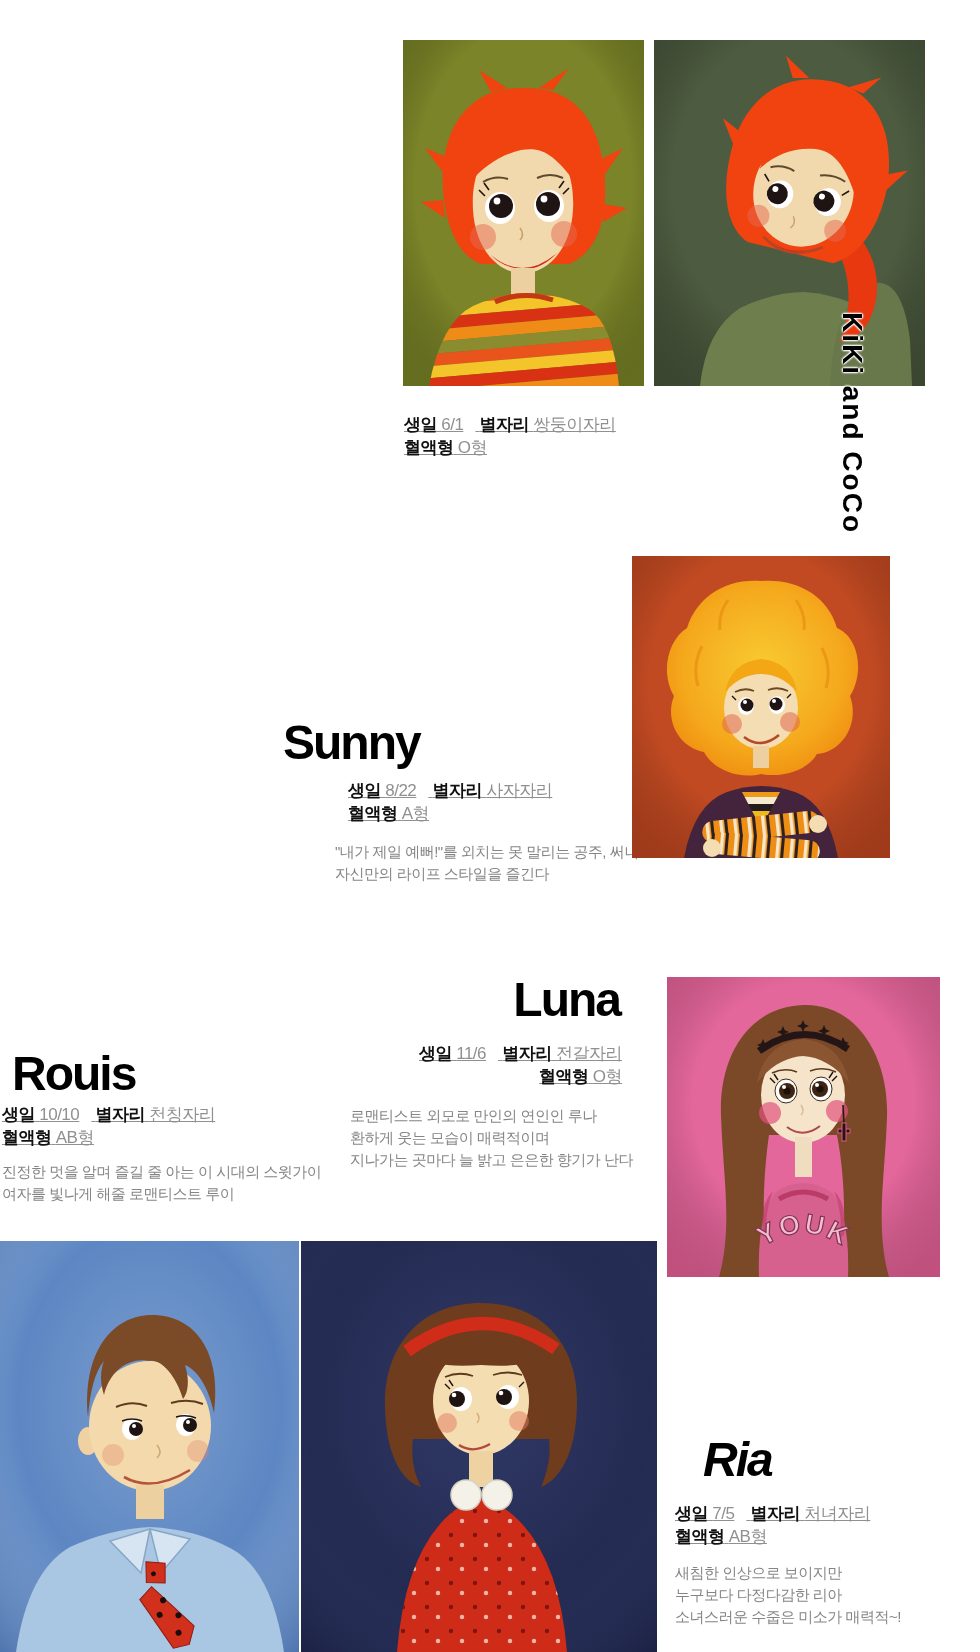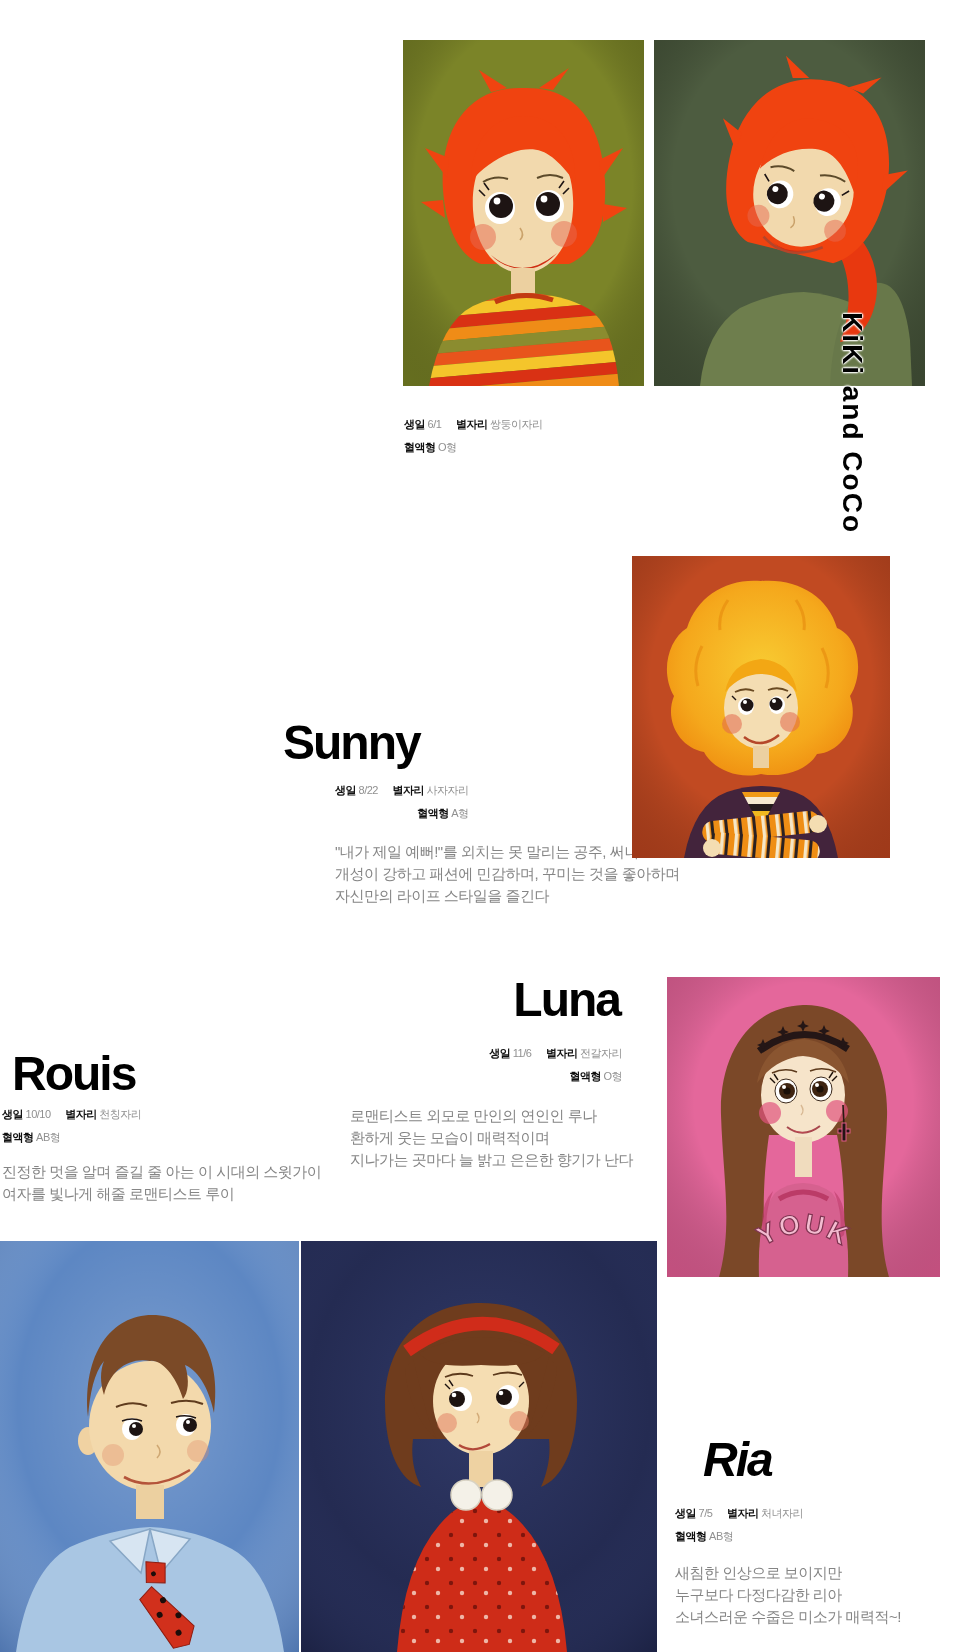--- a/index.html
+++ b/index.html
@@ -4,21 +4,21 @@
 <style>
   html,body{margin:0;padding:0;background:#fff;}
   .page{position:relative;width:980px;height:1652px;background:#ffffff;overflow:hidden;
         font-family:"Liberation Sans","DejaVu Sans",sans-serif;}
   .illus{position:absolute;display:block;}
   .illus svg{display:block;}
   .char-title{position:absolute;font-weight:bold;font-size:48px;letter-spacing:-2px;color:#000;white-space:nowrap;text-align:right;}
   .vtitle{position:absolute;left:836px;top:312px;writing-mode:vertical-rl;
           font-size:28px;font-weight:bold;letter-spacing:2px;color:#000;white-space:nowrap;
           text-shadow:-1px 0 2px #fff,1px 0 2px #fff,0 -1px 2px #fff,0 1px 2px #fff;}
-  .profile{position:absolute;font-size:11px;line-height:23px;color:#909090;letter-spacing:-0.5px;white-space:nowrap;}
+  .profile{position:absolute;font-size:17px;line-height:23px;color:#909090;letter-spacing:-0.5px;white-space:nowrap;text-decoration:underline;}
   .profile .lbl{color:#111;font-weight:bold;}
   .profile .gap{display:inline-block;width:12px;}
   .desc{position:absolute;font-size:15px;line-height:22px;color:#858585;letter-spacing:-0.5px;white-space:nowrap;}
   .right{text-align:right;}
 </style>
 </head>
 <body>
 
 <div class="page">
 
@@ -129,35 +129,34 @@
       <span class="lbl">별자리</span>
       <span class="val">쌍둥이자리</span>
     </div>
     <div>
       <span class="lbl">혈액형</span>
       <span class="val">O형</span>
     </div>
   </div>
 
   <div class="char-title" style="left:283px;top:715px;">Sunny</div>
-  <div class="profile" style="left:335px;top:779px;text-align:right;">
+  <div class="profile" style="left:348px;top:779px;">
     <div>
       <span class="lbl">생일</span>
       <span class="val">8/22</span><span class="gap"></span>
       <span class="lbl">별자리</span>
       <span class="val">사자자리</span>
     </div>
     <div>
       <span class="lbl">혈액형</span>
       <span class="val">A형</span>
     </div>
   </div>
   <div class="desc" style="left:335px;top:841px;">
     <div>"내가 제일 예뻐!"를 외치는 못 말리는 공주, 써니</div>
-    <div>개성이 강하고 패션에 민감하며, 꾸미는 것을 좋아하며</div>
     <div>자신만의 라이프 스타일을 즐긴다</div>
   </div>
 
   <div class="illus" style="left:632px;top:556px;width:258px;height:302px;">
     <svg width="258" height="302" viewBox="0 0 258 302">
       <defs>
         <radialGradient id="sVig" cx="50%" cy="42%" r="78%">
           <stop offset="55%" stop-color="#000" stop-opacity="0"></stop>
           <stop offset="100%" stop-color="#6e1f0c" stop-opacity="0.4"></stop>
         </radialGradient>

